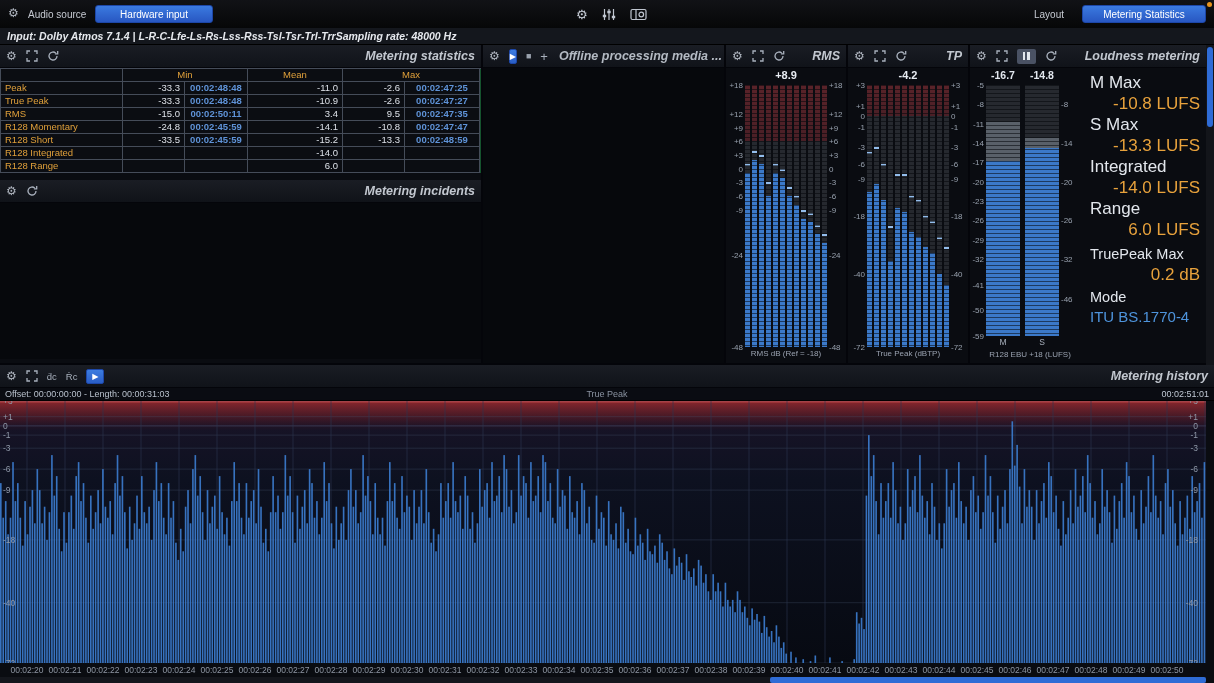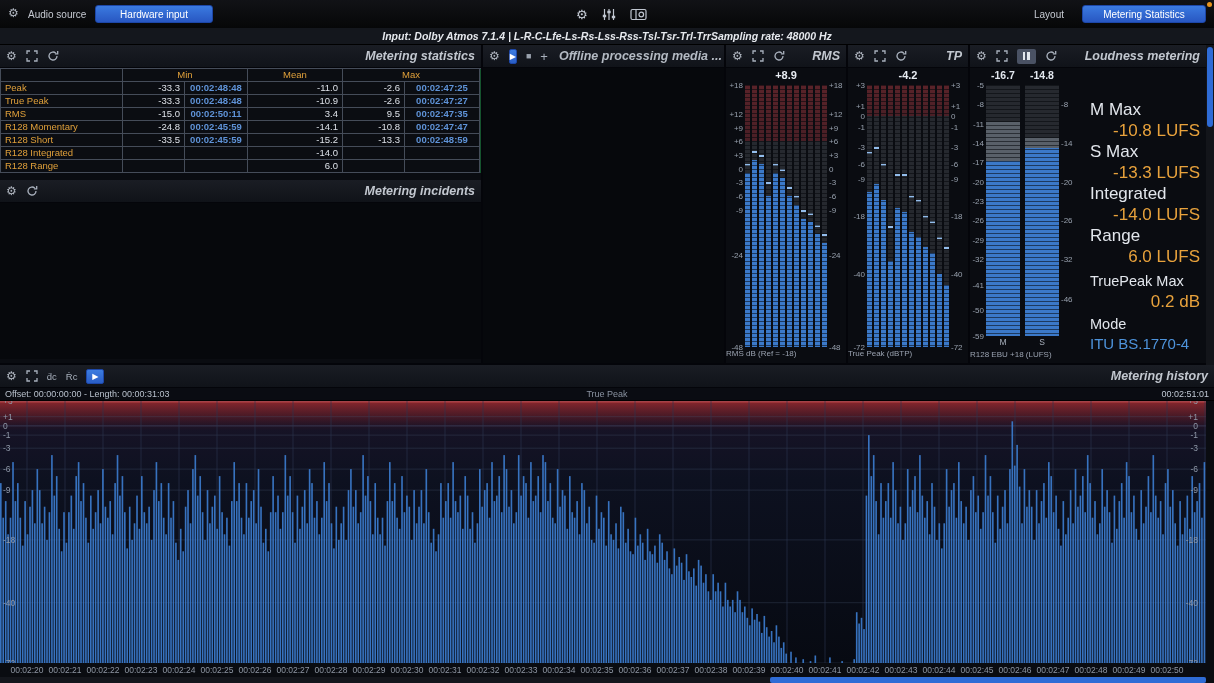--- a/index.html
+++ b/index.html
@@ -10,21 +10,21 @@
 
 .topbar{position:absolute;left:0;top:0;width:1214px;height:28px;background:linear-gradient(#111216,#060708);}
 .tlabel{position:absolute;top:9px;font-size:10px;color:#c6cad2;}
 .bluebtn{position:absolute;top:5px;background:linear-gradient(#3b7ae0,#2857c2);border:1px solid #1d47a8;border-radius:3px;color:#fff;font-size:10px;height:18px;font-family:inherit;cursor:pointer;}
 .tgear{position:absolute;left:8px;top:6px;font-size:12px;color:#b0b6c0;cursor:pointer;}
 .tcenter{position:absolute;left:576px;top:5px;display:flex;gap:14px;align-items:center;height:18px;}
 .tcenter .g{font-size:13px;color:#c6ccd6;cursor:pointer;}
 .notifdot{position:absolute;right:2px;top:2px;width:5px;height:5px;border-radius:50%;background:#e8941e;}
 
 
-.infobar{position:absolute;left:0;top:28px;width:1214px;height:17px;background:#14171d;display:flex;justify-content:center;align-items:center;padding:0 7px;border-bottom:1px solid #000;}
+.infobar{position:absolute;left:0;top:28px;width:1214px;height:17px;background:#14171d;display:flex;justify-content:flex-start;align-items:center;padding:0 7px;border-bottom:1px solid #000;}
 .infobar span{font-size:10.5px;font-style:italic;font-weight:bold;color:#e6e9ee;}
 
 
 .panel{position:absolute;top:45px;height:318px;background:#0a0c11;overflow:hidden;}
 .p-stats{left:0;width:481px;}
 .p-offline{left:483px;width:241px;background:#07090d;}
 .p-rms{left:726px;width:120px;display:flex;flex-direction:column;}
 .p-tp{left:848px;width:120px;display:flex;flex-direction:column;}
 .p-loud{left:970px;width:236px;}
 .phead{display:flex;align-items:center;gap:9px;height:23px;padding:0 6px;background:linear-gradient(#1a1d24,#101319);border-bottom:1px solid #04050a;flex:none;}
@@ -54,34 +54,34 @@
 .mbody{flex:1;display:flex;padding:0 1px;position:relative;margin:2px 0 1px;}
 .mscale{width:18px;position:relative;flex:none;}
 .stick{position:absolute;font-size:8px;color:#98a1ae;white-space:nowrap;}
 .mscale.left .stick{right:2px;}
 .mscale.right .stick{left:2px;}
 .mbars{flex:1;display:flex;gap:2px;}
 .mcol{flex:1;position:relative;overflow:hidden;}
 .mfill{position:absolute;left:0;right:0;bottom:0;background:#3b79c9;}
 .mpeak{position:absolute;left:0;right:0;height:2px;background:#93bdec;}
 .leds{position:absolute;inset:0;background:repeating-linear-gradient(to bottom,rgba(4,6,10,0.55) 0 1px,transparent 1px 4px);}
-.mcap{height:15px;text-align:left;font-size:8px;color:#9aa2b0;line-height:12px;flex:none;}
+.mcap{height:15px;text-align:center;font-size:8px;color:#9aa2b0;line-height:12px;flex:none;}
 
 
 .loud-meter{position:absolute;left:0;top:23px;width:120px;height:295px;display:flex;flex-direction:column;}
 .loud-vals{display:flex;margin-left:16px;gap:5px;height:15px;flex:none;}
 .loud-vals span{width:34px;text-align:center;font-size:10.5px;font-weight:bold;color:#e2e7ee;line-height:15px;}
 .loud-body{flex:1;display:flex;margin:2px 0 1px;}
 .loud-cols{display:flex;gap:5px;}
 .loudcol{width:34px;flex:none;background:#26292f;}
 .lband{position:absolute;left:0;right:0;background:#596069;}
 .loud-ms{display:flex;margin-left:16px;gap:5px;height:12px;flex:none;}
 .loud-ms span{width:34px;text-align:center;font-size:8.5px;color:#a8b0bc;}
 .loud-meter .mcap{height:14px;}
-.loud-text{position:absolute;left:120px;top:23px;width:116px;height:295px;padding:4px 6px 0 0;display:flex;flex-direction:column;margin-top:27px;}
+.loud-text{position:absolute;left:120px;top:23px;width:116px;height:295px;padding:4px 6px 0 0;display:flex;flex-direction:column;}
 .lt-l{font-size:17px;color:#e2e6ec;line-height:21px;}
 .lt-v{font-size:17px;color:#e8a23c;text-align:right;line-height:21px;}
 .lt-l.sm{font-size:14.5px;line-height:20px;margin-top:4px;}
 .lt-red{font-size:15px;color:#e03a2e;line-height:20px;margin-top:12px;}
 .lt-blue{font-size:15px;color:#4e94dc;line-height:19px;}
 
 
 .history{position:absolute;left:0;top:365px;width:1214px;height:318px;background:#0a0c11;}
 .hinfo{position:relative;height:13px;background:#0a0c12;border-bottom:1px solid #000;font-size:9px;display:flex;justify-content:space-between;align-items:center;padding:0 5px;}
 .hinfo .hleft{color:#b8c0cc;}

